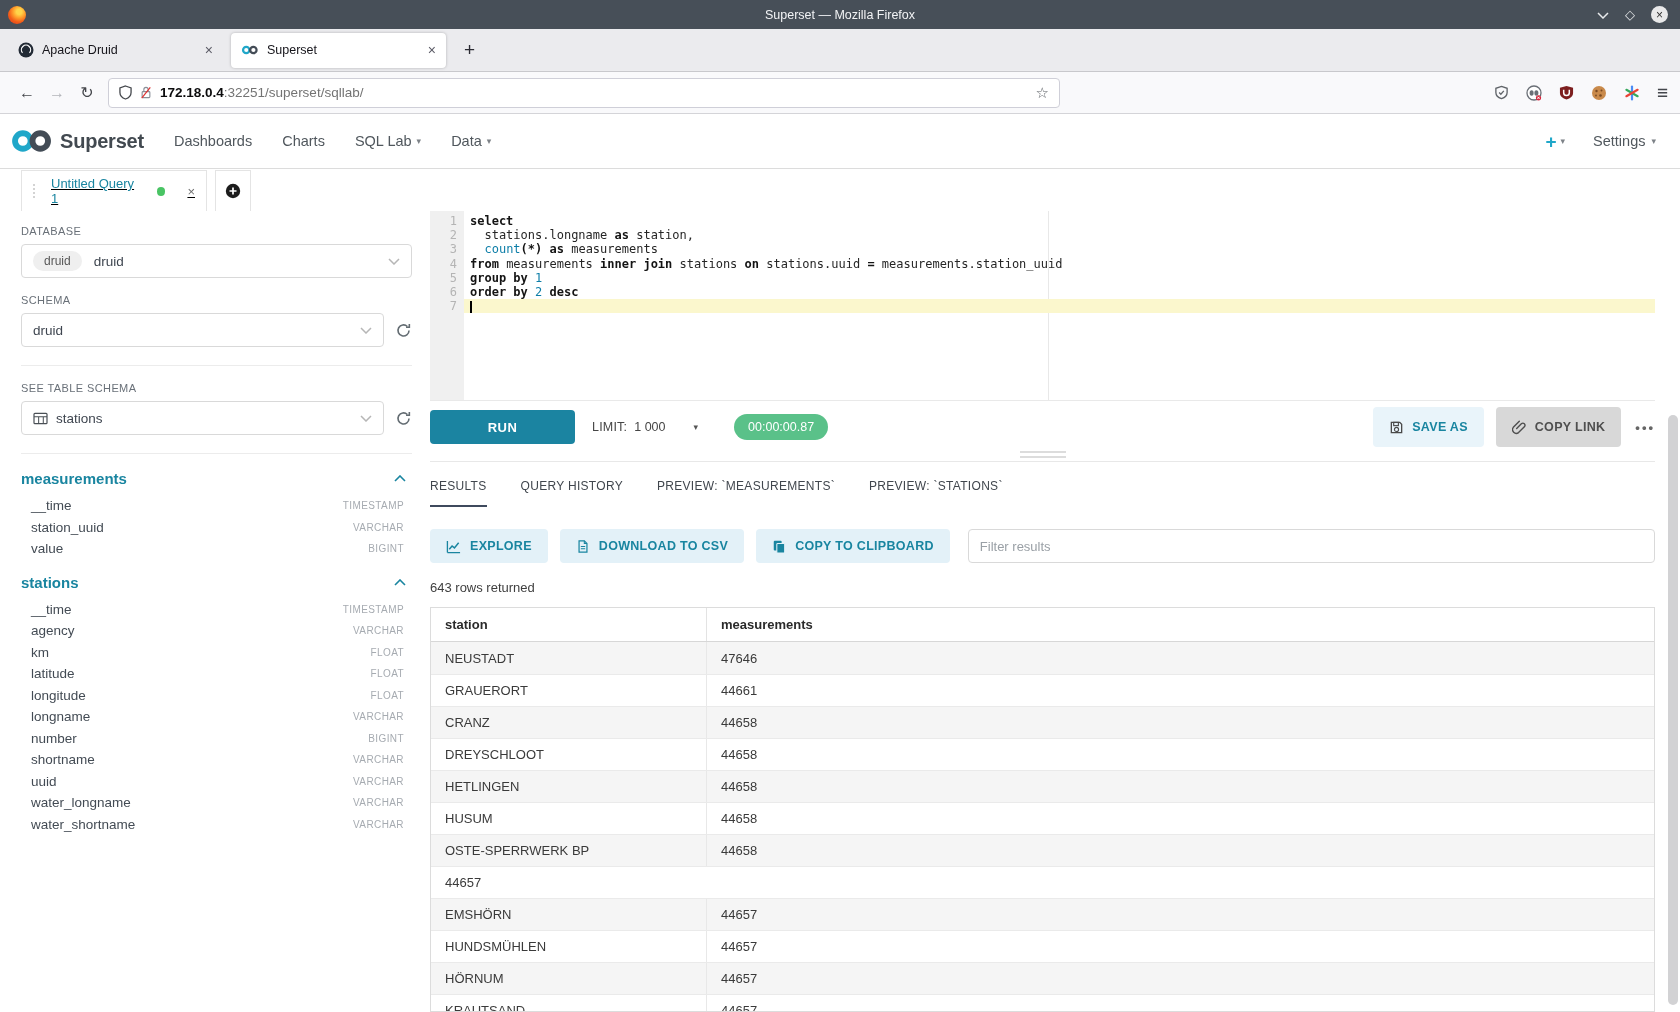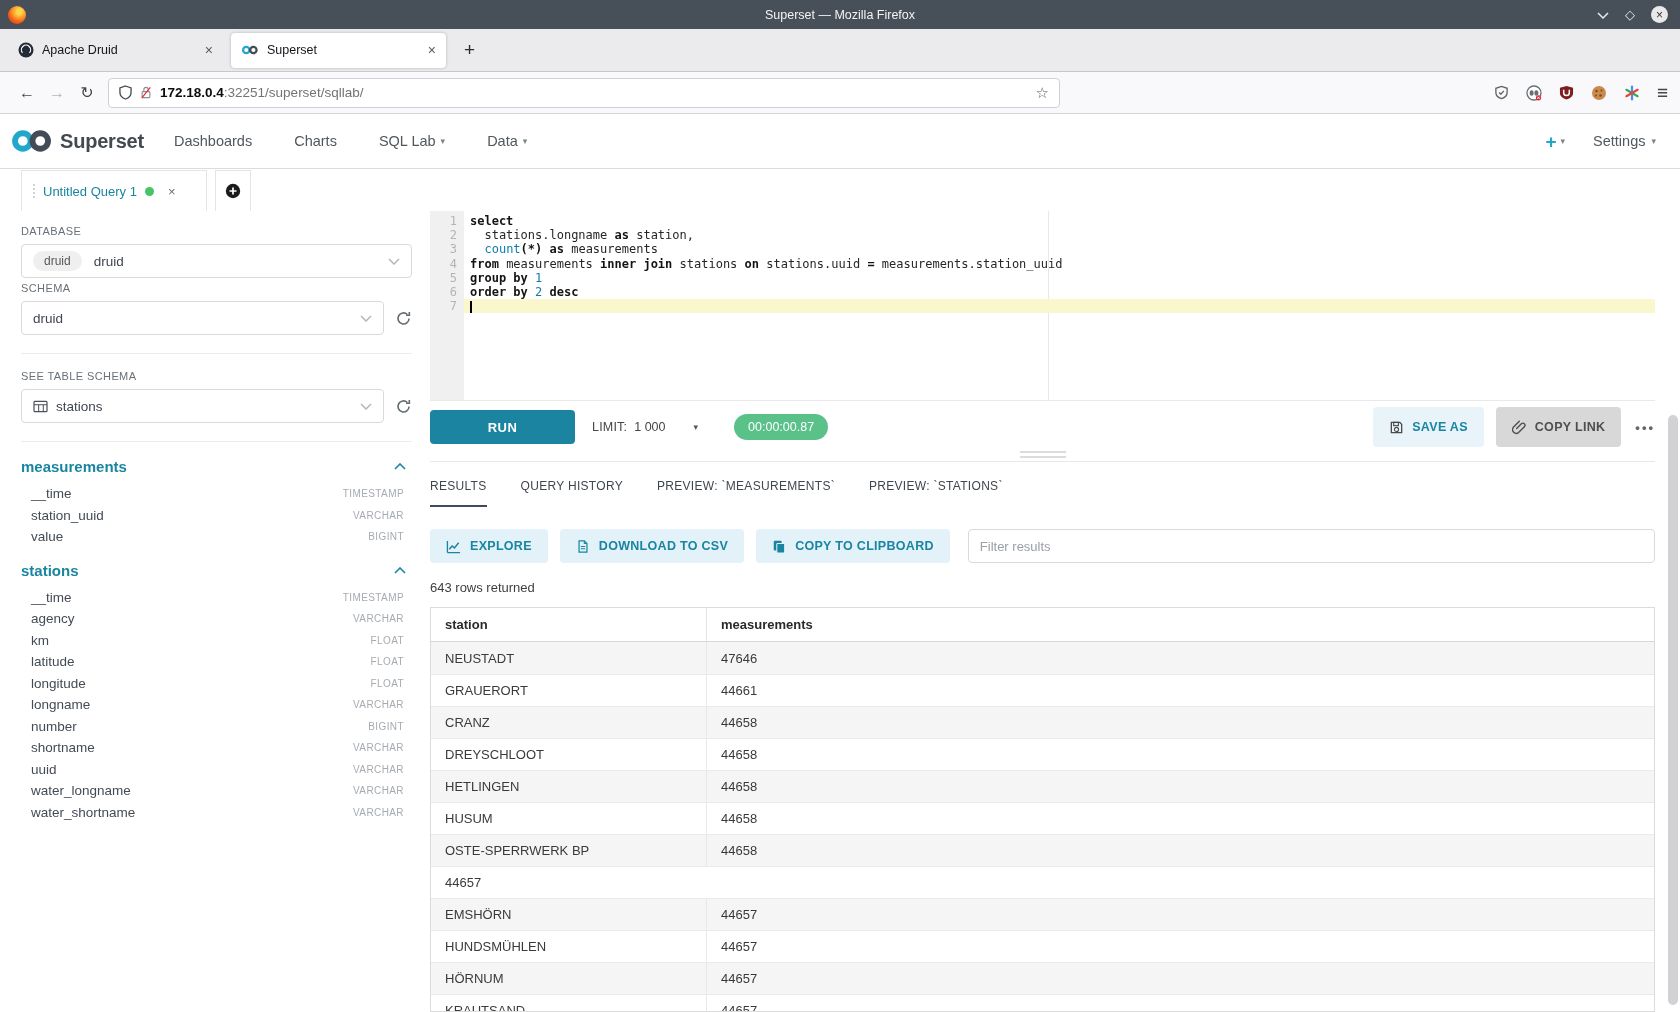--- a/index.html
+++ b/index.html
@@ -33,53 +33,53 @@
     display:flex; align-items:center; padding:0 10px; gap:8px; }
   .urltext { font-size:13.5px; color:#737373; }
   .urltext b { color:#0c0c0d; font-weight:bold; }
   .urlstar { margin-left:auto; font-size:15px; color:#5f6368; }
   .extrow { margin-left:auto; display:flex; align-items:center; gap:17px; }
   .menu-glyph { font-size:19px; color:#44474c; }
 
   
   .navbar { height:55px; background:#fff; border-bottom:1px solid #dcdcdc; display:flex; align-items:center; padding:0 24px 0 10px; }
   .brand { font-size:20px; font-weight:bold; color:#424950; margin-left:6px; letter-spacing:-.2px; }
-  .navitems { display:flex; align-items:center; margin-left:30px; gap:42px; }
+  .navitems { display:flex; align-items:center; margin-left:30px; gap:30px; }
   .navitem { font-size:14.5px; color:#50575d; display:flex; align-items:center; gap:5px; }
   .caret { font-size:9px; color:#7d8287; }
   .nav-right { margin-left:auto; display:flex; align-items:center; gap:28px; }
   .plusbtn { display:flex; align-items:center; gap:4px; }
   .plusbtn .plus { color:#20a7c9; font-size:19px; font-weight:bold; line-height:1; }
   .settings { font-size:14.5px; color:#50575d; display:flex; align-items:center; gap:6px; }
 
   
   .querytabs { height:42px; background:#fff; display:flex; align-items:flex-end; }
   .qtab { margin-left:21px; height:41px; width:186px; border:1px solid #e4e4e4; border-bottom:none; background:#fff;
-    display:flex; align-items:center; gap:8px; padding:0 11px; }
+    display:flex; align-items:center; gap:16px; padding:0 11px;text-decoration:underline; }
   .drag-dots { display:flex; flex-direction:column; gap:2px; }
   .drag-dots i { width:2px; height:2px; border-radius:50%; background:#c4c4c4; }
   .qtab-label { font-size:13px; color:#1985a0; }
   .status-dot { width:9px; height:9px; border-radius:50%; background:#49c464; }
   .qtab-x { margin-left:6px; color:#6f6f6f; font-size:13px; }
   .qtab-add { margin-left:8px; height:41px; width:36px; border:1px solid #e4e4e4; border-bottom:none; background:#fff;
     display:flex; align-items:center; justify-content:center; }
 
   
   .main { display:flex; height:801px; }
   .sidebar { width:430px; padding:14px 18px 0 21px; }
   .side-label { font-size:11px; color:#697078; letter-spacing:.4px; margin-bottom:7px; }
   .selbox { height:34px; border:1px solid #d9d9d9; border-radius:4px; background:#fff; display:flex; align-items:center; padding:0 11px; }
   .selbox .val { font-size:13.5px; color:#3f4650; }
   .pill { background:#efefef; border-radius:11px; padding:3px 11px; font-size:12px; color:#585858; margin-right:12px; }
   .sel-chev { margin-left:auto; }
   .selrow { display:flex; align-items:center; }
   .selrow .selbox { flex:1; }
   .refresh { margin-left:11px; display:flex; }
   .divider { border-top:1px solid #ececec; margin:18px 0 16px 0; }
-  .blk { margin-top:4px; }
+  .blk { margin-top:16px; }
   .tbl-head { display:flex; align-items:center; margin:2px 0 8px 0; }
   .tbl-head + .col-row { margin-top:2px; }
   .tbl-name { font-size:15px; font-weight:bold; color:#1985a0; }
   .tbl-head svg { margin-left:auto; margin-right:6px; }
   .col-row { display:flex; align-items:center; height:21.5px; padding:0 8px 0 10px; }
   .col-name { font-size:13.5px; color:#434b54; }
   .col-type { margin-left:auto; font-size:10px; color:#a6abb1; letter-spacing:.4px; }
   #schema-tables .tbl-head:nth-of-type(1) { margin-top:0; }
 
   

